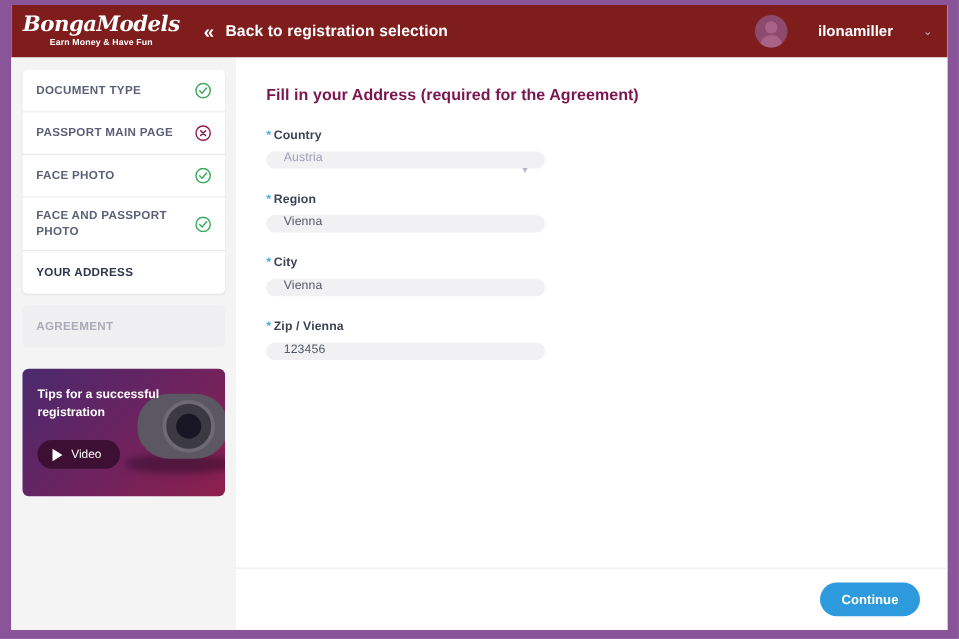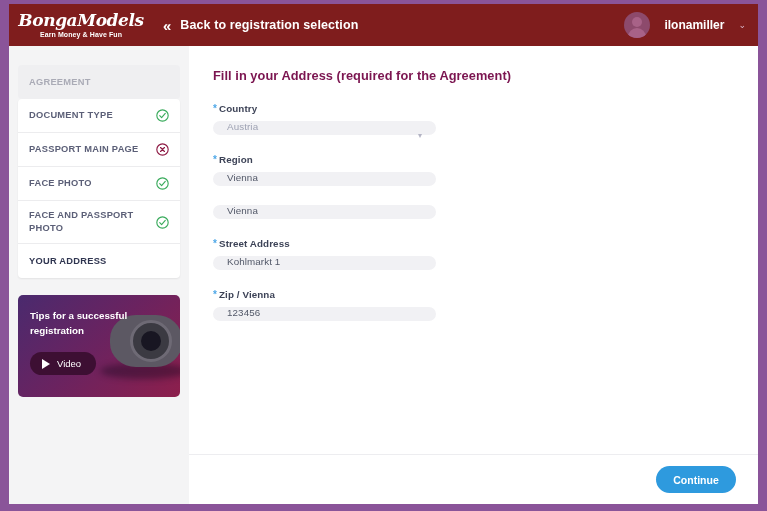--- a/index.html
+++ b/index.html
@@ -45,21 +45,21 @@
   }
   #back-chevrons {
     color: #ffffff; font-size: 15px; font-weight: bold; line-height: 1;
   }
   #back-label {
     color: #ffffff; font-size: 12.5px; font-weight: bold;
     letter-spacing: 0.1px; white-space: nowrap;
   }
   #user-block {
     margin-left: auto; margin-right: 12px;
-    display: flex; align-items: center; gap: 14px; cursor: pointer;
+    display: flex; align-items: center; gap: 24px; cursor: pointer;
   }
   #avatar {
     width: 26px; height: 26px; border-radius: 50%;
     background: #8d4a6c; position: relative; overflow: hidden;
   }
   #avatar::before {
     content: ""; position: absolute;
     left: 8px; top: 5px; width: 10px; height: 10px;
     border-radius: 50%; background: #a86287;
   }
@@ -223,26 +223,20 @@
     <div id="user-block">
       <div id="avatar"></div>
       <span id="user-name">ilonamiller</span>
       <span id="user-caret">⌄</span>
     </div>
   </div>
 
   <div id="body-area">
 
     <div id="sidebar">
-      <div class="step-card disabled">
-        <div class="step-row">
-          <span class="step-label">AGREEMENT</span>
-        </div>
-      </div>
-
       <div class="step-card">
 
         <div class="step-row">
           <span class="step-label">DOCUMENT TYPE</span>
           <svg class="status-ico" viewBox="0 0 16 16">
             <circle cx="8" cy="8" r="7" fill="none" stroke="#3aab5c" stroke-width="1.4"></circle>
             <path d="M4.6 8.2 L6.9 10.5 L11.4 5.4" fill="none" stroke="#3aab5c" stroke-width="1.4" stroke-linecap="round" stroke-linejoin="round"></path>
           </svg>
         </div>
 
@@ -265,20 +259,26 @@
         <div class="step-row">
           <span class="step-label">FACE AND PASSPORT PHOTO</span>
           <svg class="status-ico" viewBox="0 0 16 16">
             <circle cx="8" cy="8" r="7" fill="none" stroke="#3aab5c" stroke-width="1.4"></circle>
             <path d="M4.6 8.2 L6.9 10.5 L11.4 5.4" fill="none" stroke="#3aab5c" stroke-width="1.4" stroke-linecap="round" stroke-linejoin="round"></path>
           </svg>
         </div>
 
         <div class="step-row active">
           <span class="step-label">YOUR ADDRESS</span>
+        </div>
+      </div>
+
+      <div class="step-card disabled">
+        <div class="step-row">
+          <span class="step-label">AGREEMENT</span>
         </div>
       </div>
 
       <div id="promo">
         <div id="promo-cam">
           <div class="shadow"></div>
           <div class="lens-body"></div>
           <div class="lens-outer"></div>
           <div class="lens-inner"></div>
         </div>
@@ -307,33 +307,28 @@
         <div class="field">
           <div class="field-label">
             <span class="req-star">*</span><span>Region</span>
           </div>
           <div class="input-pill">
             <span class="val">Vienna</span>
           </div>
         </div>
 
         <div class="field">
+          <div class="field-label">
+            <span class="req-star">*</span><span>City</span>
+          </div>
           <div class="input-pill">
             <span class="val">Vienna</span>
           </div>
         </div>
 
-        <div class="field">
-          <div class="field-label">
-            <span class="req-star">*</span><span>Street Address</span>
-          </div>
-          <div class="input-pill">
-            <span class="val">Kohlmarkt 1</span>
-          </div>
-        </div>
 
         <div class="field">
           <div class="field-label">
             <span class="req-star">*</span><span>Zip / Vienna</span>
           </div>
           <div class="input-pill">
             <span class="val">123456</span>
           </div>
         </div>
       </div>

